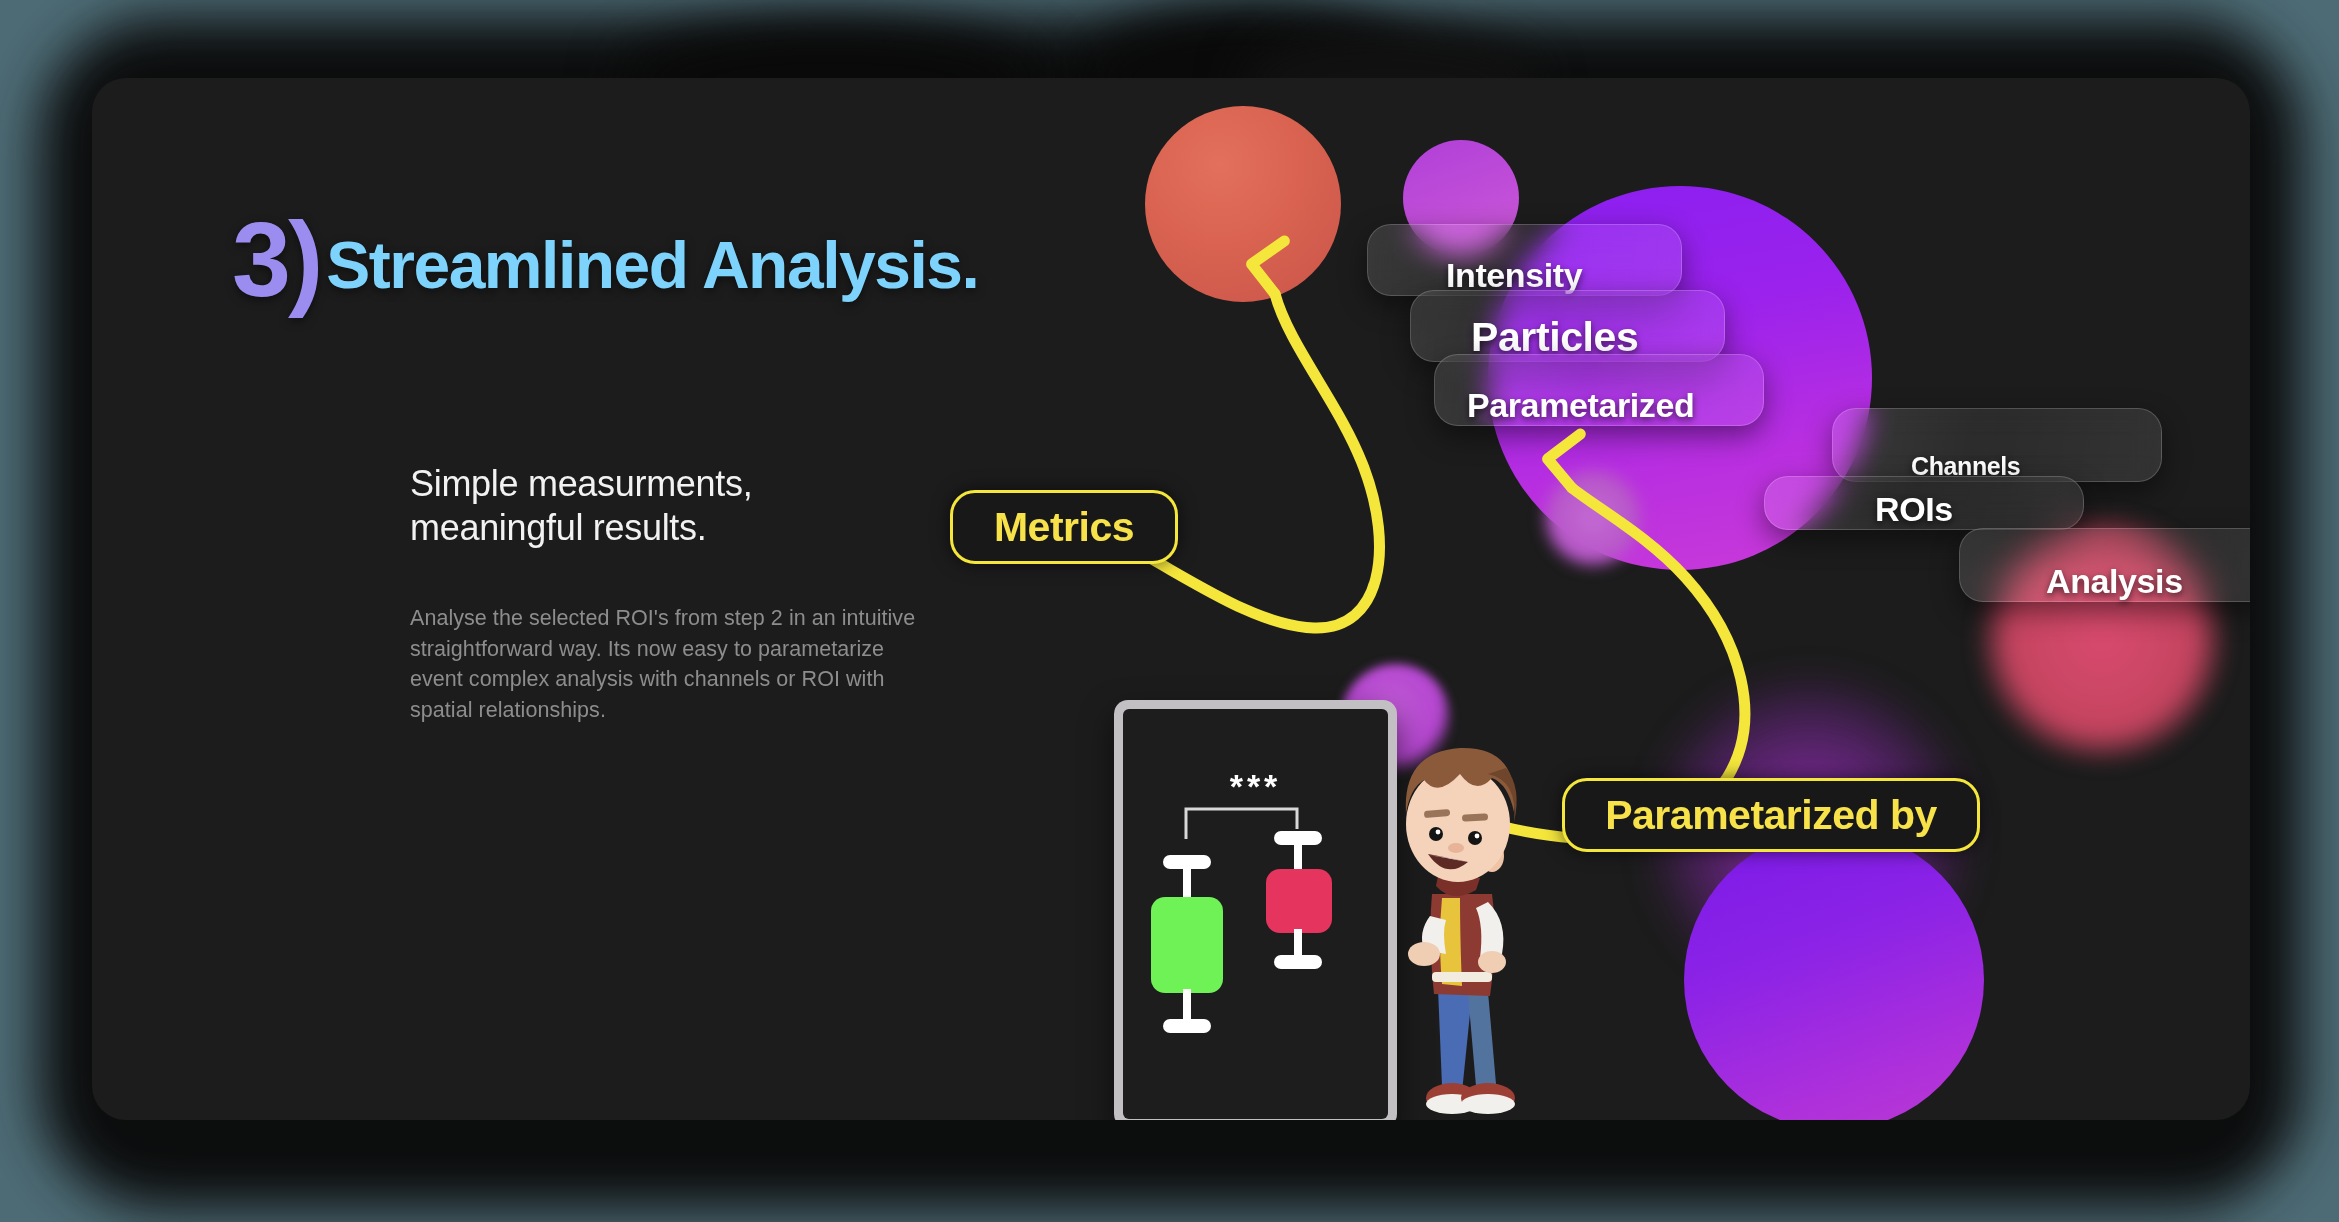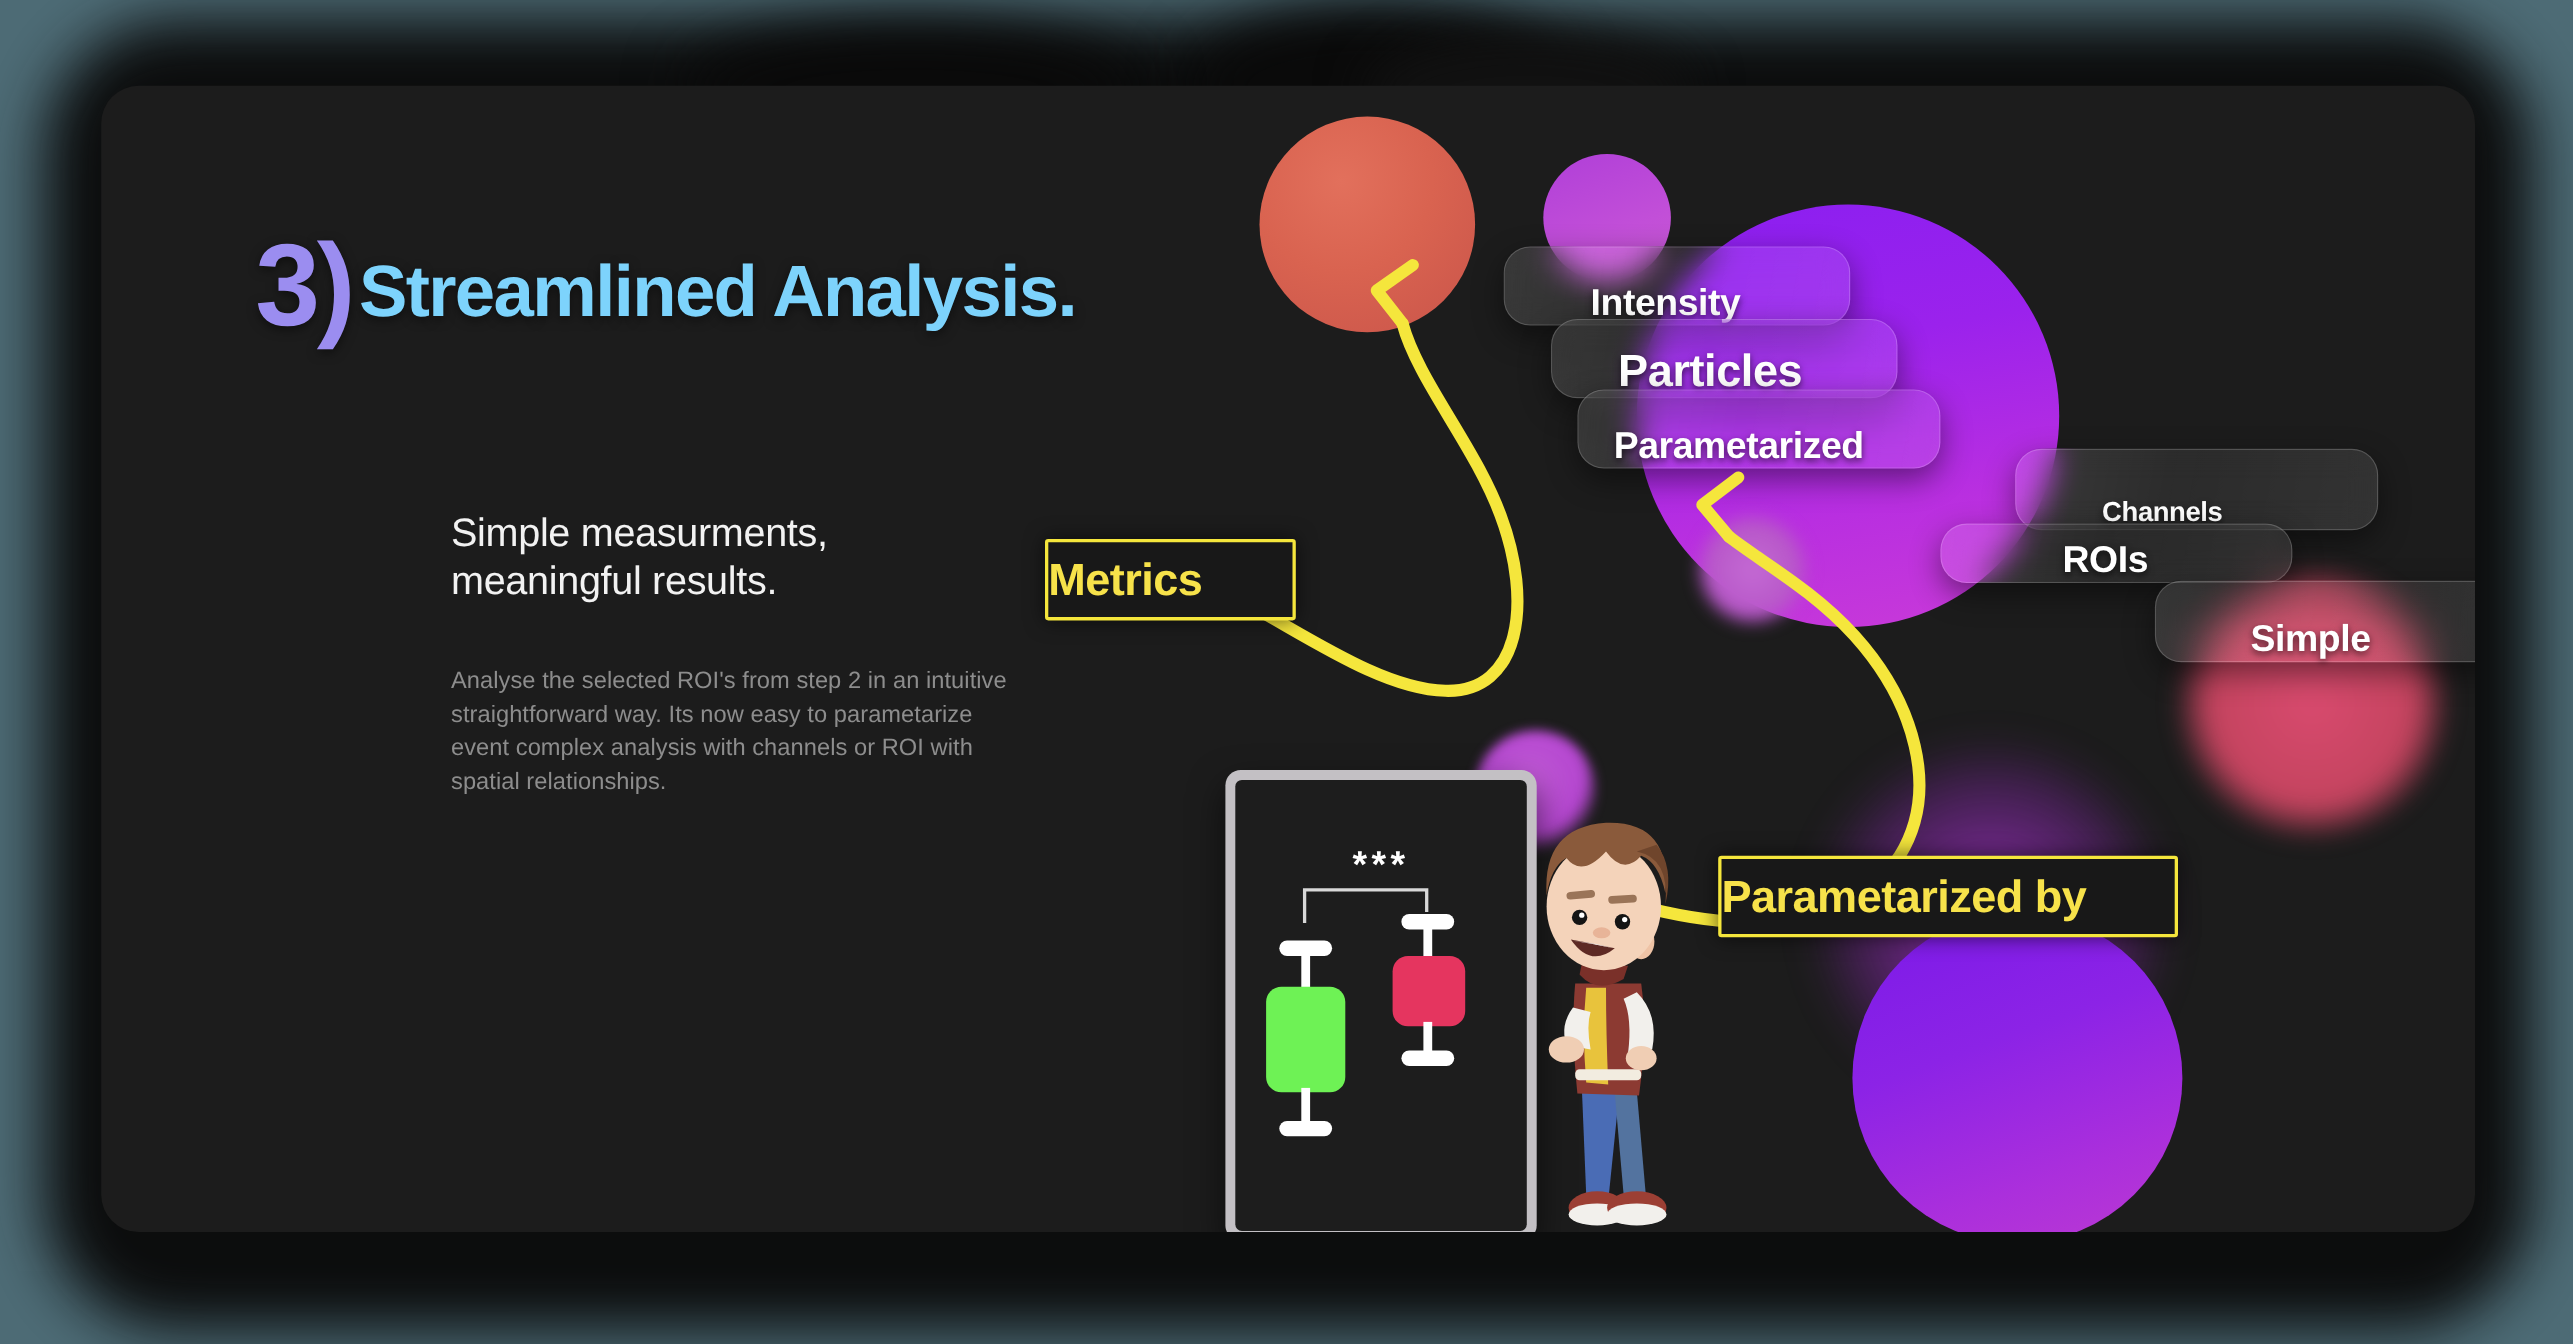--- a/index.html
+++ b/index.html
@@ -140,24 +140,24 @@
 
   .pill-rois{      left:1672px; top:398px;  width:320px; height:54px; }
   .pill-rois span{ font-size:34px; margin-left:110px; }
 
   .pill-regions{   left:1867px; top:450px;  width:330px; height:74px; }
   .pill-regions span{ font-size:34px; margin-left:86px; }
 
   
   .callout{
     position:absolute;
-    display:flex; align-items:center; 
+    display:flex; align-items:center; justify-content:center;
     background:#181818;
     border:3px solid #f5e63c;
-    border-radius:3px;
+    border-radius:25px;
     box-shadow:0 0 18px rgba(0,0,0,.6);
   }
   .callout span{
     color:#f7e24a; font-weight:bold; letter-spacing:-.5px;
     white-space:nowrap;
   }
   .callout-metrics{ left:858px; top:412px; width:228px; height:74px; }
   .callout-metrics span{ font-size:41px; }
   .callout-param{ left:1470px; top:700px; width:418px; height:74px; }
   .callout-param span{ font-size:41px; }
@@ -240,21 +240,21 @@
         <span>Parametarized</span>
       </div>
 
       <div class="pill pill-channels">
         <span>Channels</span>
       </div>
       <div class="pill pill-rois">
         <span>ROIs</span>
       </div>
       <div class="pill pill-regions">
-        <span>Simple</span>
+        <span>Analysis</span>
       </div>
 
       <svg class="arrow-svg" viewBox="0 0 2158 1042">
         <g fill="none" stroke="#f5e63c" stroke-width="11" stroke-linecap="round" stroke-linejoin="round">
           <path d="M1000 452 C 1060 472, 1150 548, 1222 550 C 1290 552, 1302 470, 1272 390 C 1248 326, 1197 268, 1183 216"></path>
           <path d="M1183 216 L 1183 178 L 1223 180" transform="rotate(-38 1183 216)"></path>
           <path d="M1408 748 C 1490 768, 1590 772, 1635 700 C 1672 640, 1648 560, 1594 500 C 1556 458, 1508 432, 1480 410"></path>
           <path d="M1480 410 L 1480 372 L 1521 374" transform="rotate(-40 1480 410)"></path>
         </g>
       </svg>

